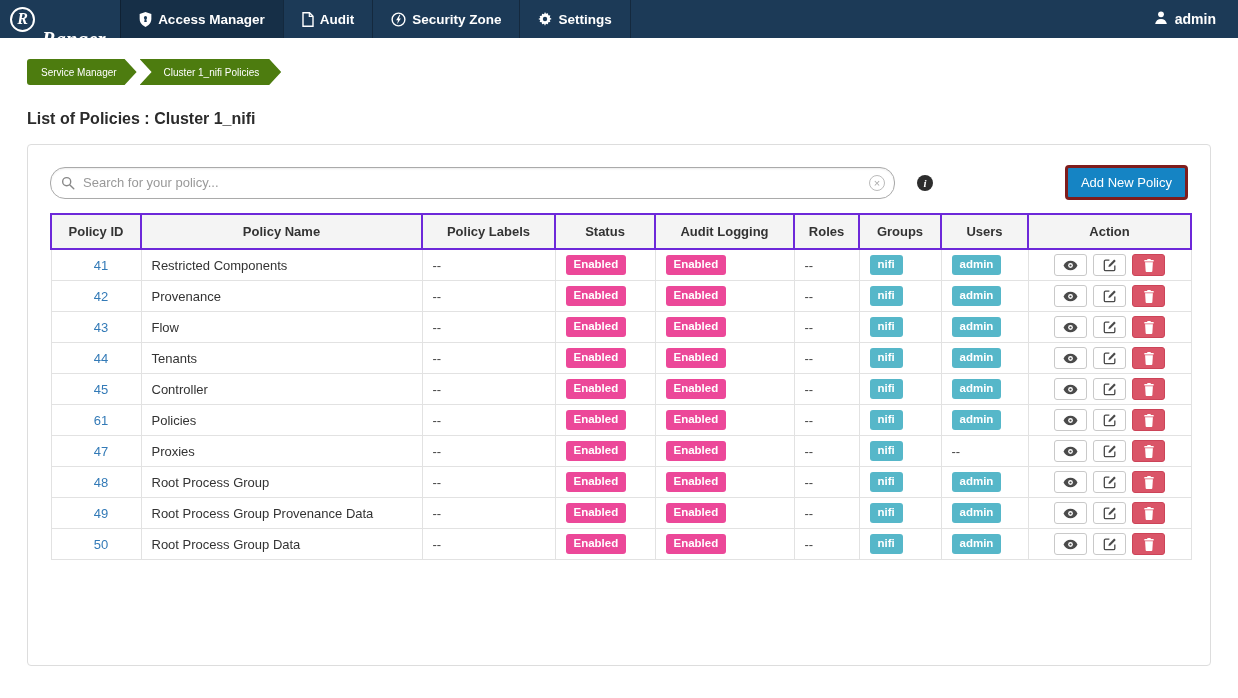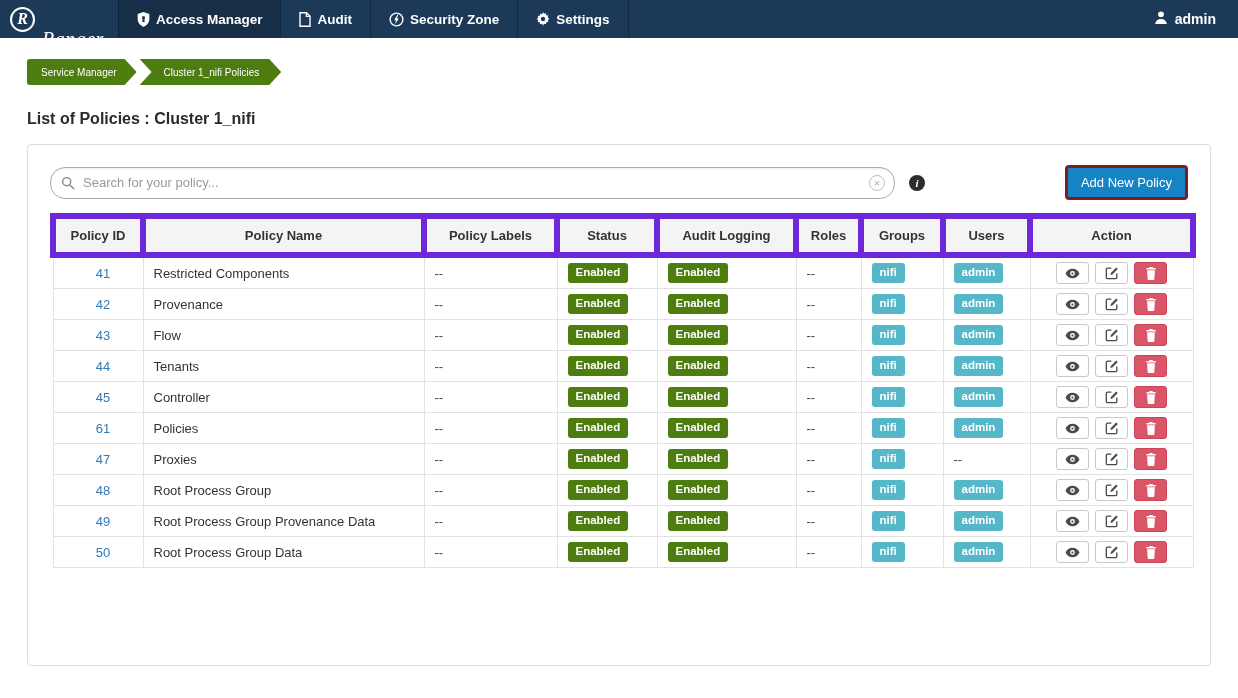--- a/index.html
+++ b/index.html
@@ -29,21 +29,21 @@
     width: 25px; height: 25px;
     border: 2px solid #fff;
     border-radius: 50%;
     display: flex; align-items: center; justify-content: center;
     font-family: "Liberation Serif", "DejaVu Serif", serif;
     font-style: italic; font-weight: bold;
     font-size: 16px; line-height: 1;
   }
   .brand-text {
     font-family: "Liberation Serif", "DejaVu Serif", serif;
-    font-style: italic; font-weight: normal;
+    font-style: italic; font-weight: bold;
     font-size: 20px;
     letter-spacing: .5px;
     margin-top: 40px;
   }
   .nav-items { display: flex; align-items: stretch; }
   .nav-item {
     display: flex; align-items: center; gap: 6px;
     padding: 0 18px;
     font-size: 13.5px; font-weight: bold;
     border-left: 1px solid rgba(0,0,0,.28);
@@ -97,21 +97,21 @@
   
   .panel {
     margin: 16px 27px 0 27px;
     border: 1px solid #ddd;
     border-radius: 4px;
     padding: 20px 22px;
     height: 522px;
     background: #fff;
   }
 
-  .toolbar { display: flex; align-items: center; }
+  .toolbar { display: flex; align-items: center; gap: 8px; }
   .search-wrap { position: relative; width: 845px; }
   .search-input {
     width: 100%; height: 32px;
     border: 1px solid #aaa;
     border-radius: 15px;
     padding: 0 32px 0 32px;
     font-size: 13px;
     color: #555;
     box-shadow: inset 0 1px 2px rgba(0,0,0,.08);
     outline: none;
@@ -161,21 +161,21 @@
   
   table.policies {
     margin-top: 13px;
     width: 100%;
     border-collapse: collapse;
     table-layout: fixed;
     font-size: 13px;
   }
   .policies th {
     background: #f4f4f4;
-    border: 6px solid #6d28d9;
+    border: 2px solid #6d28d9;
     padding: 9px 6px;
     font-weight: bold;
     text-align: center;
     color: #333;
     font-size: 13px;
   }
   .policies td {
     border: 1px solid #e2e2e2;
     padding: 4px 10px;
     height: 31px;
@@ -193,21 +193,21 @@
   .dash { color: #444; }
   .badge {
     display: inline-block;
     padding: 3px 8px;
     border-radius: 3px;
     color: #fff;
     font-weight: bold;
     font-size: 11.5px;
     line-height: 1.2;
   }
-  .badge-green { background: #4d7c0f; }
+  .badge-green { background: #ec4899; }
   .badge-teal  { background: #56b7c9; }
 
   .btn-icon {
     display: inline-flex;
     align-items: center; justify-content: center;
     width: 33px; height: 22px;
     border: 1px solid #c9c9c9;
     background: #fff;
     border-radius: 3px;
     margin: 0 3px;

